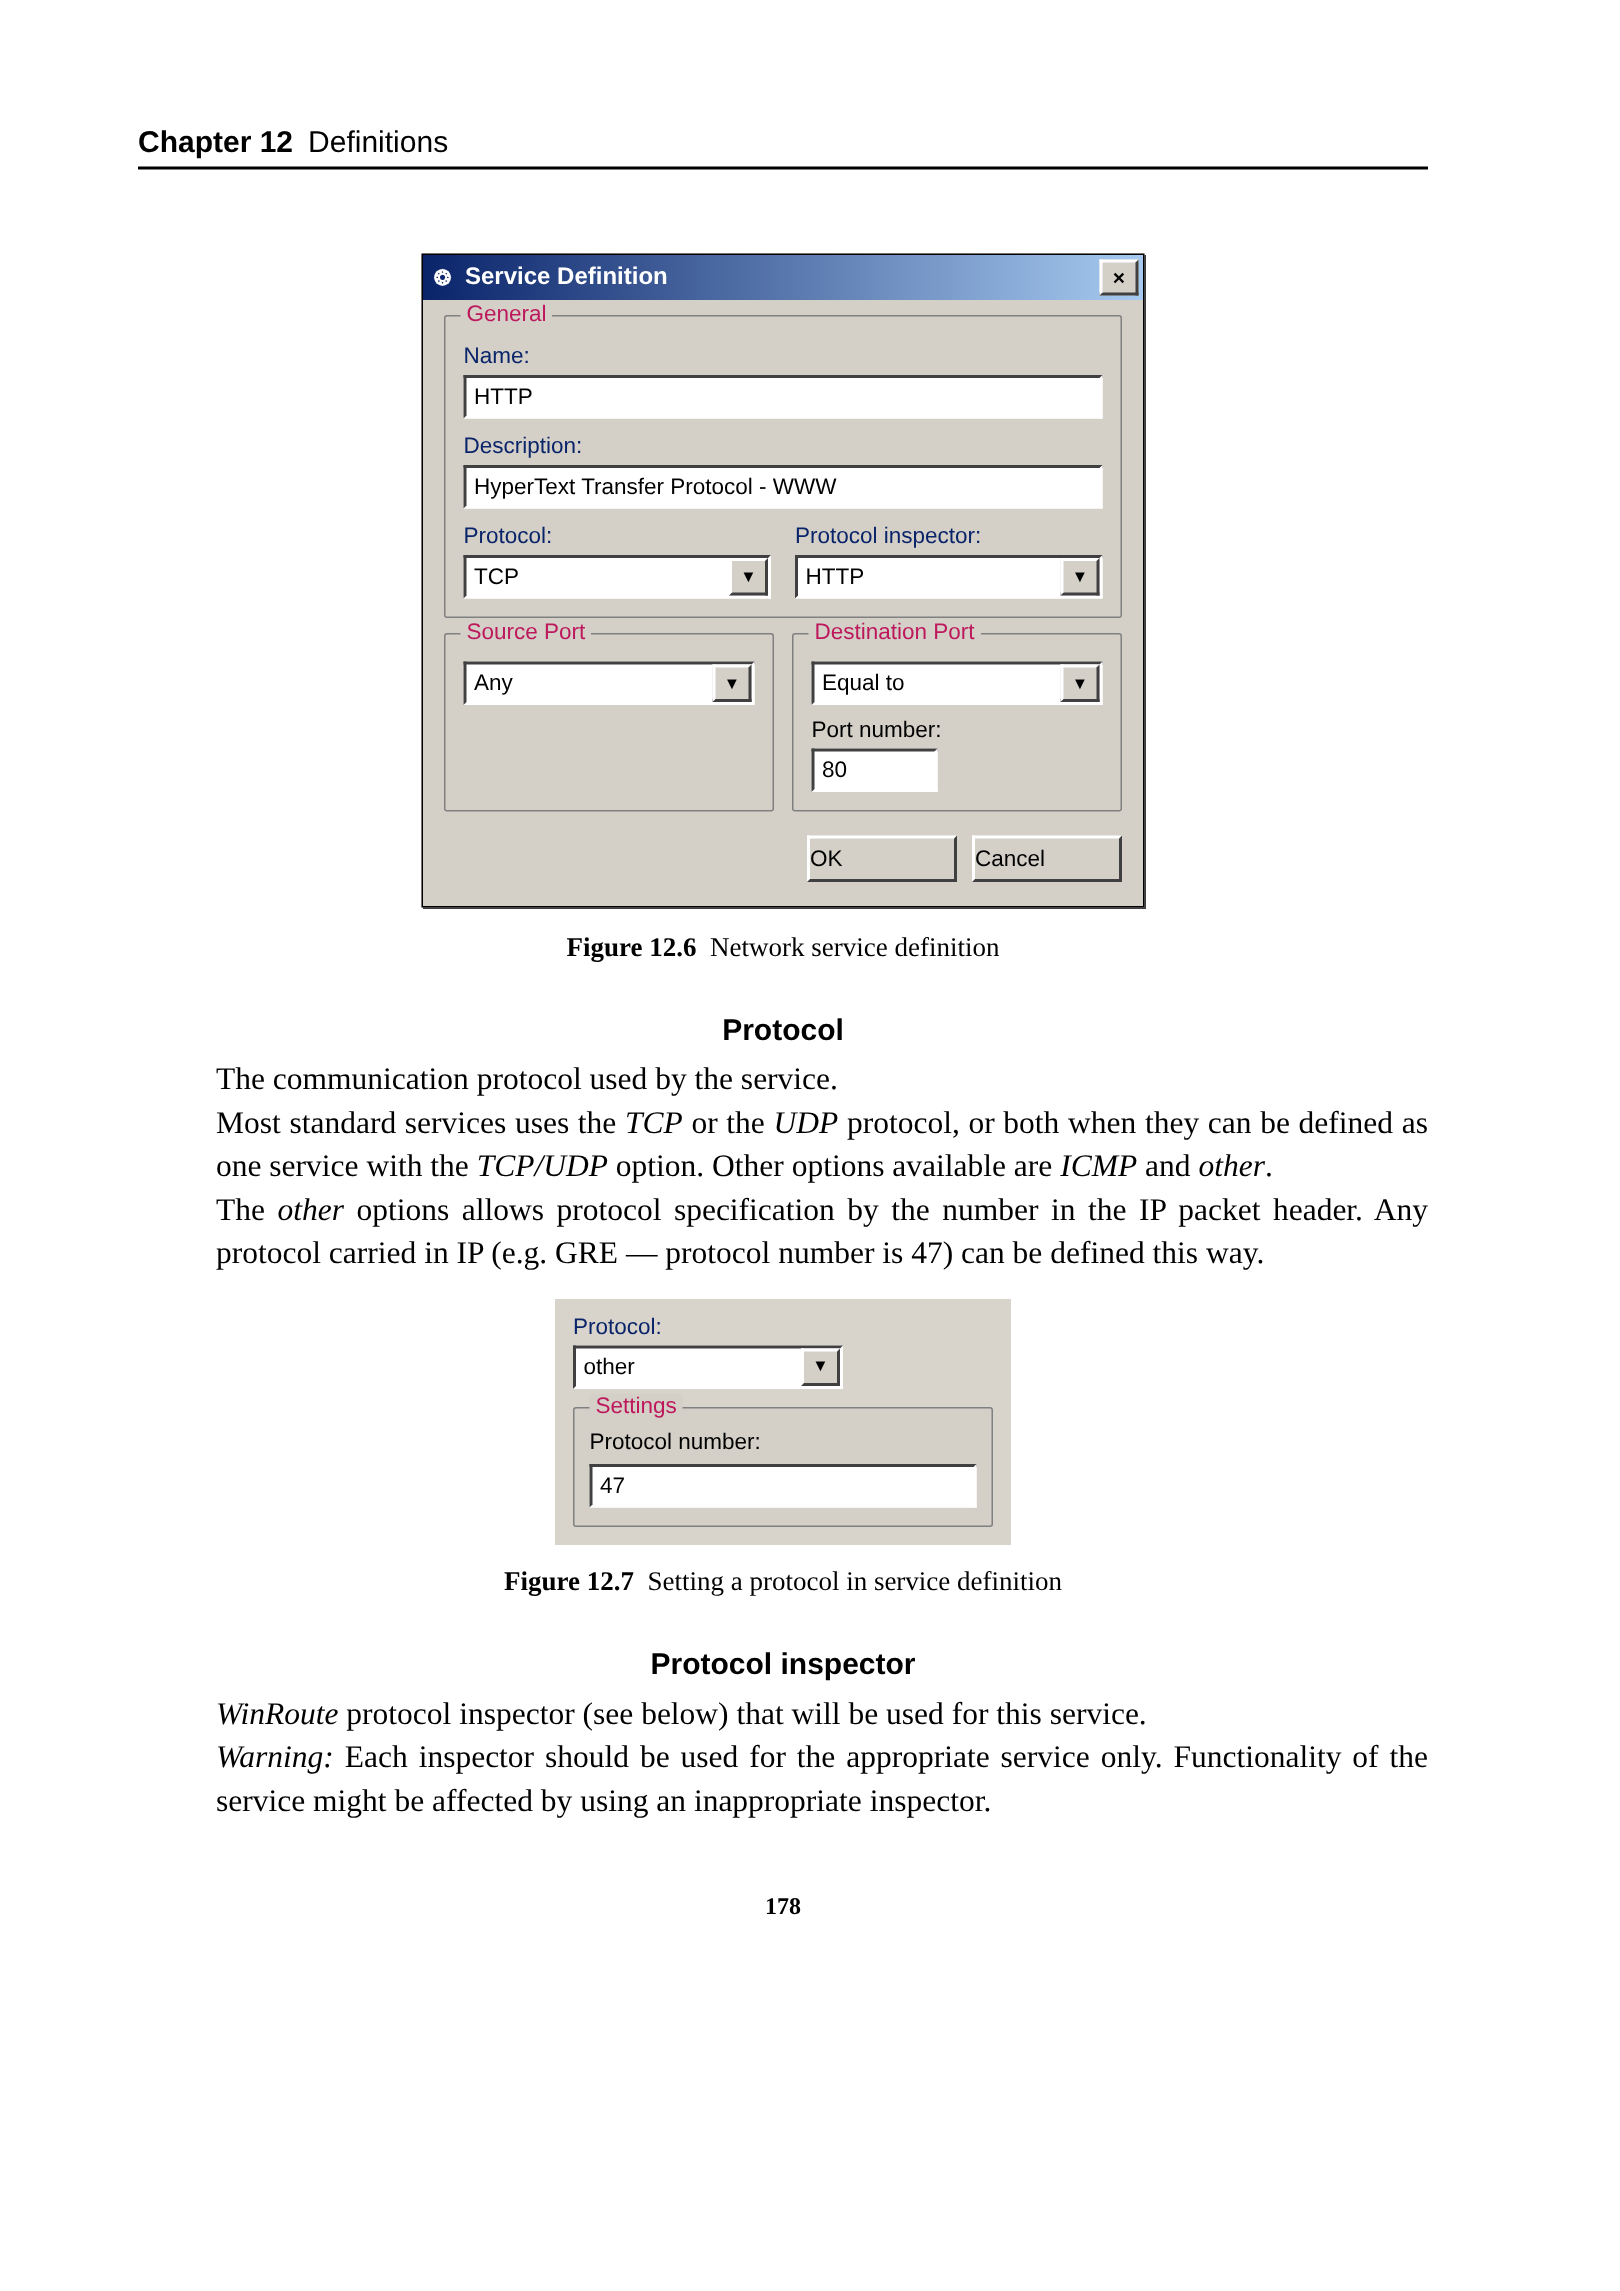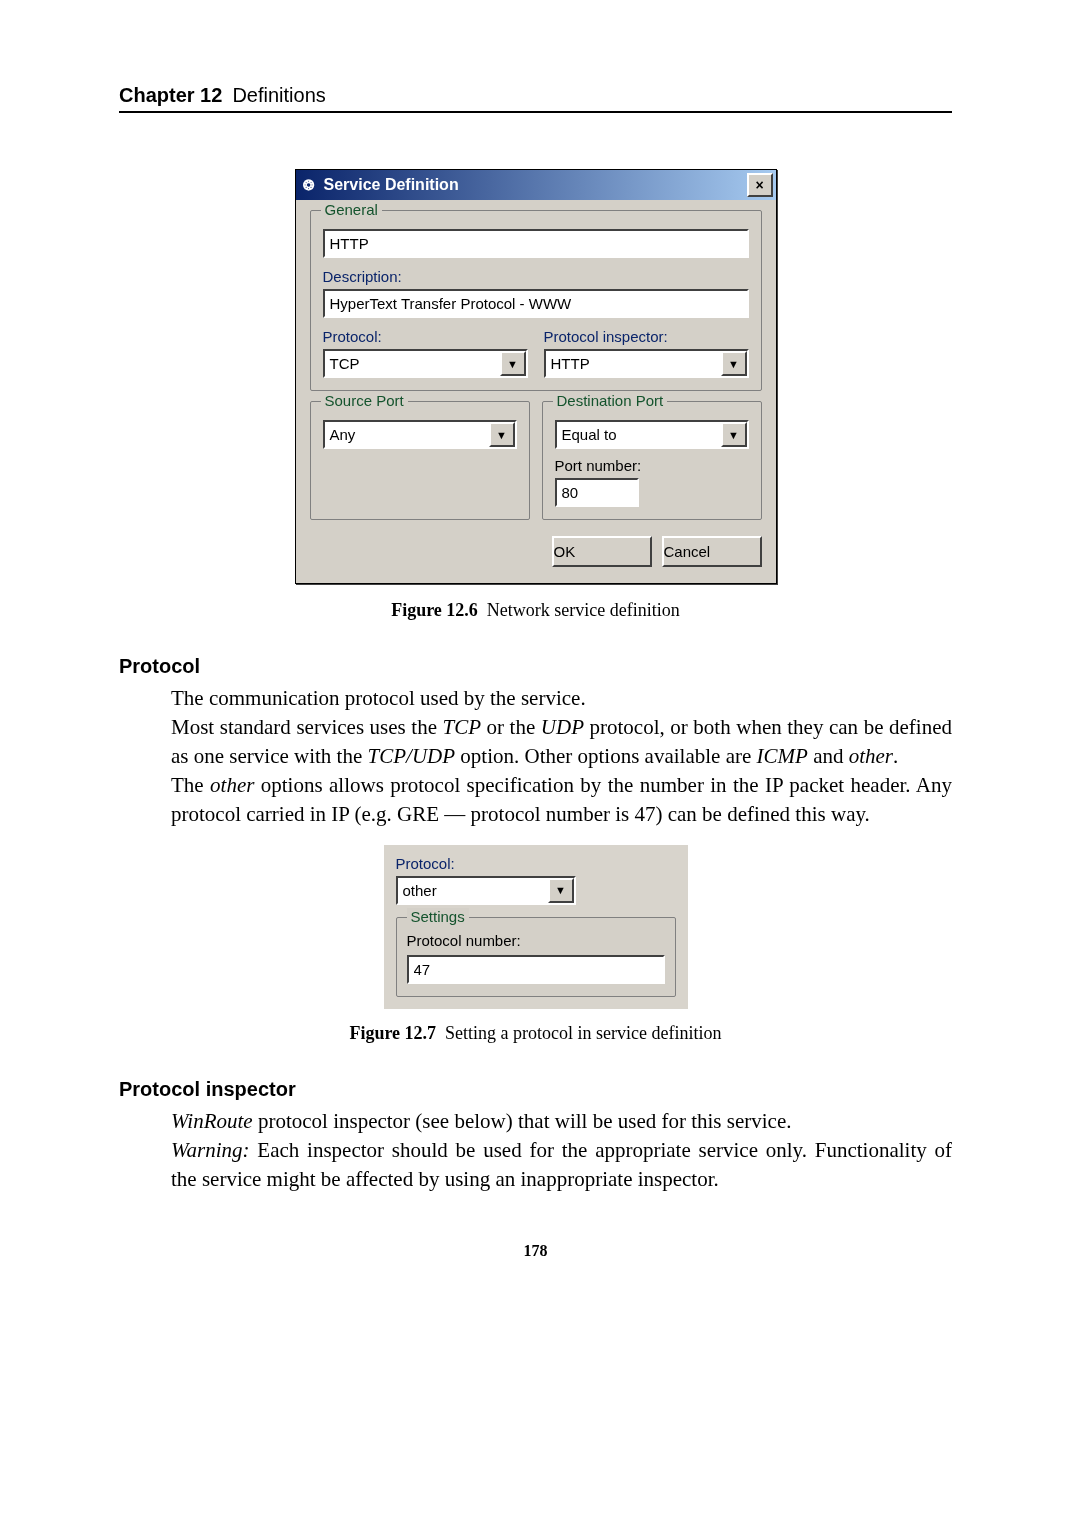--- a/index.html
+++ b/index.html
@@ -4,21 +4,21 @@
 <style>
   body {
     margin: 0;
     padding: 0;
     background: #ffffff;
     font-family: "Times New Roman", Times, serif;
     color: #000;
     width: 1080px;
   }
   .page {
-    padding: 84px 128px 60px 119px;
+    padding: 84px 128px 60px 92px;
   }
   .header-line {
     display: flex;
     border-bottom: 2px solid #000;
     padding-bottom: 4px;
     font-family: "Trebuchet MS", "Segoe UI", Arial, sans-serif;
     font-size: 20px;
   }
   .header-line .chap { font-weight: bold; margin-right: 10px; }
   .dialog-outer {
@@ -62,21 +62,21 @@
     margin-bottom: 10px;
     background: #d4d0c8;
   }
   .groupbox .legend {
     position: absolute;
     top: -10px;
     left: 10px;
     background: #d4d0c8;
     padding: 0 4px;
     font-size: 15px;
-    color: #14532d;
+    color: #be185d;
   }
   .label { color: #0a246a; font-size: 15px; margin-bottom: 4px; display:block; }
   .label-dk { color: #0a246a; }
   .textinput {
     width: 100%;
     box-sizing: border-box;
     background: #fff;
     border-top: 2px solid #404040; border-left: 2px solid #404040;
     border-bottom: 2px solid #fff; border-right: 2px solid #fff;
     padding: 4px 5px;
@@ -121,20 +121,21 @@
     font-size: 18px;
     margin: 14px 0 20px 0;
   }
   .caption b { font-weight: bold; }
   .term {
     font-family: "Trebuchet MS", "Segoe UI", Arial, sans-serif;
     font-weight: bold;
     font-size: 20px;
     margin-top: 34px;
     margin-bottom: 6px;
+    text-align: center;
   }
   .body-text {
     font-family: "Times New Roman", Times, serif;
     font-size: 21px;
     line-height: 1.38;
     margin-left: 52px;
     text-align: justify;
   }
   .body-text em { font-style: italic; }
   .small-dialog-outer {
@@ -162,20 +163,21 @@
       <div class="titlebar">
         <span class="tb-icon">❂</span>
         <span>Service Definition</span>
         <span class="spacer"></span>
         <span class="close-btn">×</span>
       </div>
       <div class="dlg-body">
         <div class="groupbox">
           <span class="legend">General</span>
 
+          <span class="label">Name:</span>
           <input class="textinput" value="HTTP" style="">
 
           <div style="height:10px"></div>
           <span class="label">Description:</span>
           <input class="textinput" value="HyperText Transfer Protocol - WWW" style="">
 
           <div style="height:10px"></div>
           <div class="row">
             <div class="col">
               <span class="label">Protocol:</span>

